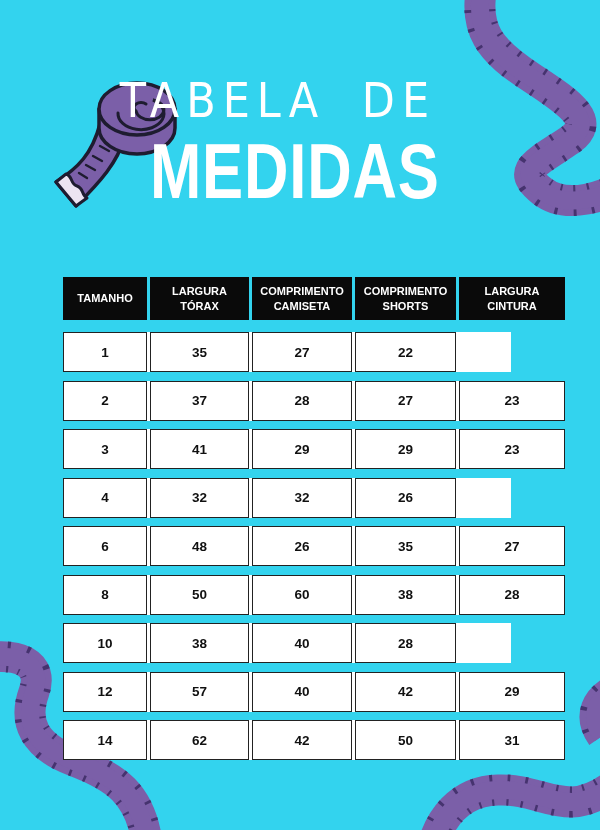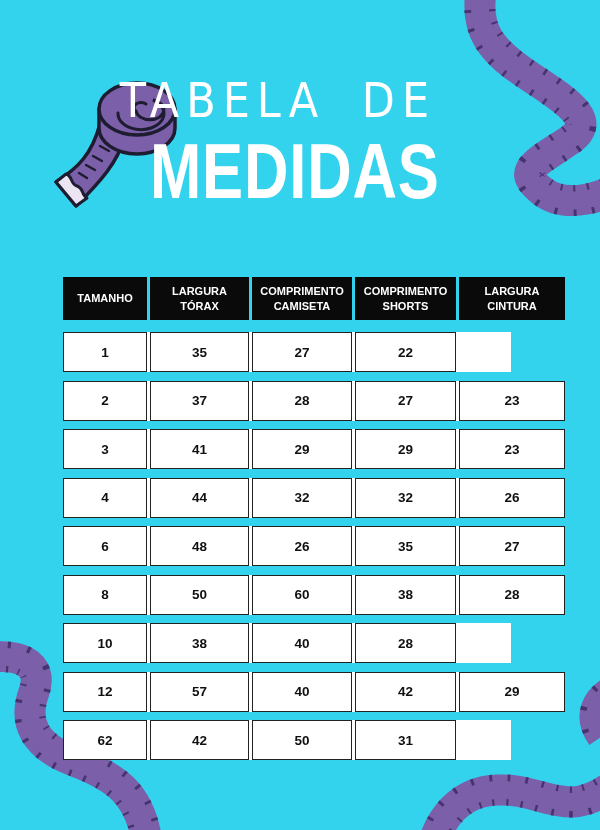--- a/index.html
+++ b/index.html
@@ -140,21 +140,20 @@
       </div>
       <div class="tr">
         <div class="td">3</div>
         <div class="td">41</div>
         <div class="td">29</div>
         <div class="td">29</div>
         <div class="td">23</div>
       </div>
       <div class="tr">
         <div class="td">4</div>
-        <div class="td">44</div>
         <div class="td">32</div>
         <div class="td">32</div>
         <div class="td">26</div>
       </div>
       <div class="tr">
         <div class="td">6</div>
         <div class="td">48</div>
         <div class="td">26</div>
         <div class="td">35</div>
         <div class="td">27</div>
@@ -173,19 +172,20 @@
         <div class="td">28</div>
       </div>
       <div class="tr">
         <div class="td">12</div>
         <div class="td">57</div>
         <div class="td">40</div>
         <div class="td">42</div>
         <div class="td">29</div>
       </div>
       <div class="tr">
+        <div class="td">14</div>
         <div class="td">62</div>
         <div class="td">42</div>
         <div class="td">50</div>
         <div class="td">31</div>
       </div>
     </div>
 </main>
 
 </body></html>

